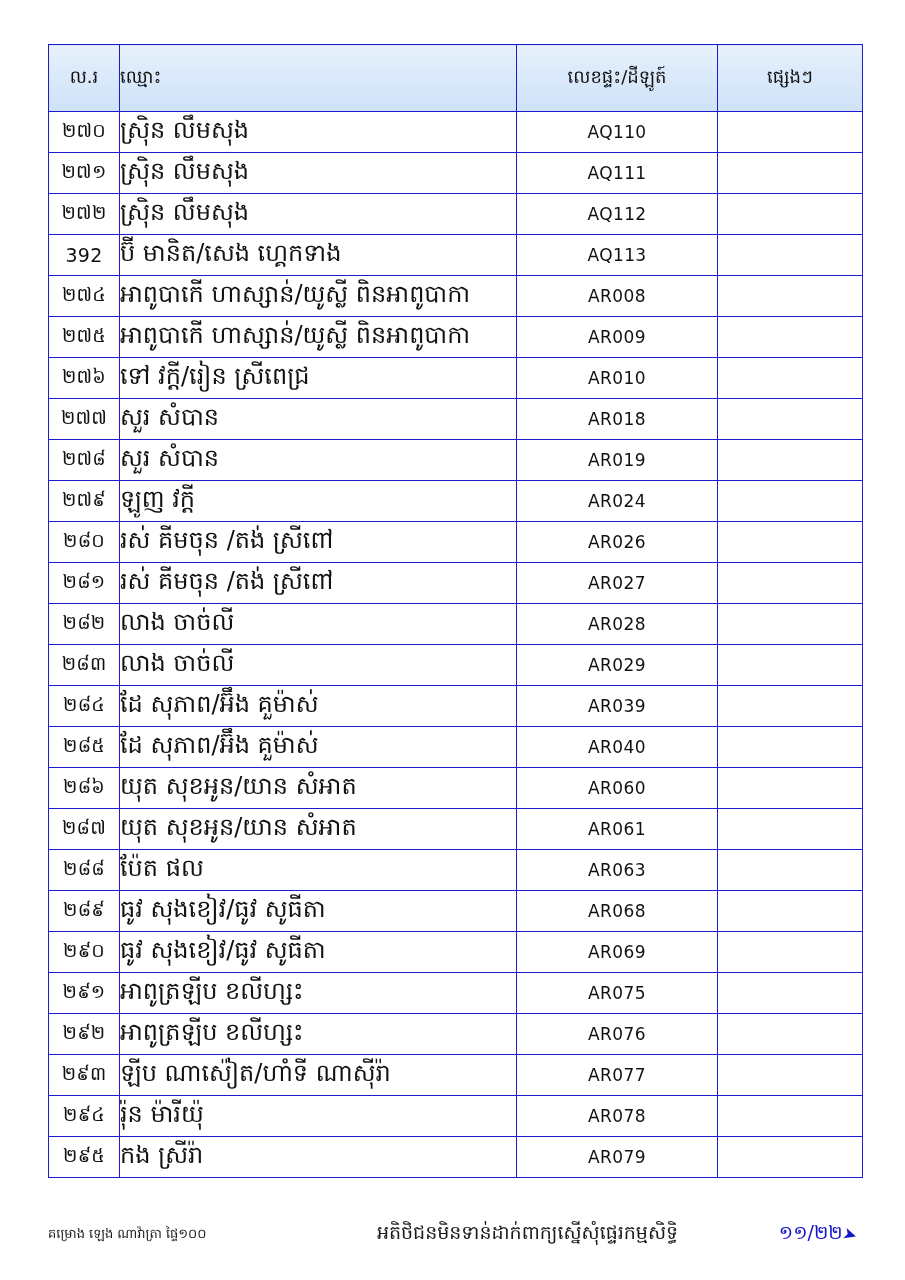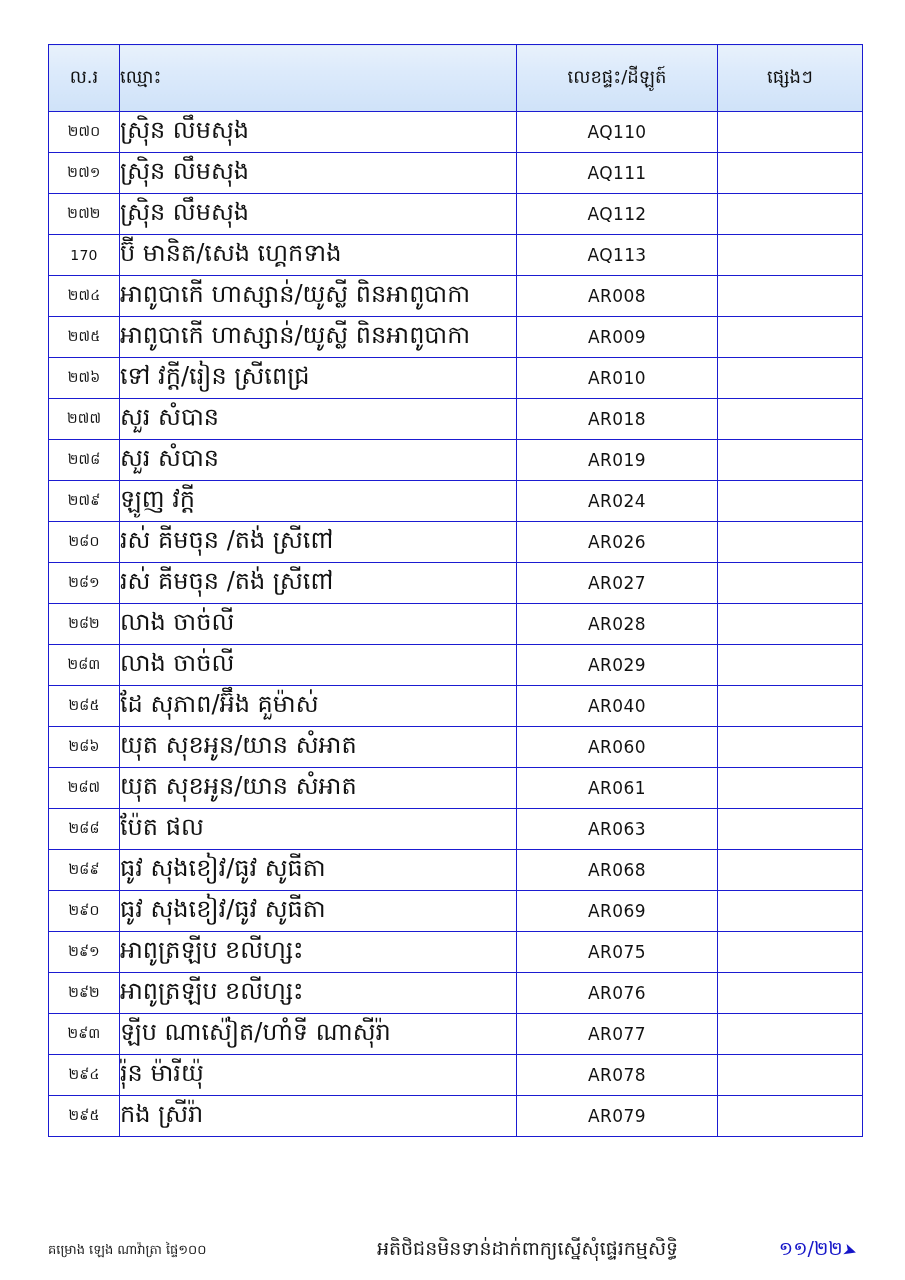--- a/index.html
+++ b/index.html
@@ -45,29 +45,29 @@
   tbody td {
     height: 40px;
     font-size: 18px;
     color: #111111;
   }
   .col-no    { width: 70px;  text-align: center; }
   .col-name  { width: 396px; text-align: left; padding-left: 14px; }
   .col-code  { width: 200px; text-align: center; }
   .col-note  { width: 144px; }
 
-  tbody td.col-no   { font-size: 14px; letter-spacing: 0.2px; }
+  tbody td.col-no   { font-size: 19px; letter-spacing: 0.2px; }
   tbody td.col-name { font-size: 24px; }
   tbody td.col-code { font-size: 17px; font-family: "DejaVu Sans", "Liberation Sans", sans-serif; letter-spacing: 0.4px; }
 
   .footer {
     position: absolute;
     left: 48px;
     right: 48px;
-    bottom: 17px;
+    bottom: 33px;
     height: 26px;
     display: flex;
     align-items: center;
     font-size: 13px;
     color: #1a1a1a;
   }
   .footer-left {
     width: 300px;
     text-align: left;
     white-space: nowrap;
@@ -122,21 +122,21 @@
           <td class="col-code">AQ111</td>
           <td class="col-note"></td>
         </tr>
         <tr>
           <td class="col-no">២៧២</td>
           <td class="col-name">ស្រ៊ិន លឹមសុង</td>
           <td class="col-code">AQ112</td>
           <td class="col-note"></td>
         </tr>
         <tr>
-          <td class="col-no">170</td>
+          <td class="col-no">392</td>
           <td class="col-name">ប៊ី មានិត/សេង ហ្គេកទាង</td>
           <td class="col-code">AQ113</td>
           <td class="col-note"></td>
         </tr>
         <tr>
           <td class="col-no">២៧៤</td>
           <td class="col-name">អាពូបាកេី ហាស្សាន់/យូស្លី ពិនអាពូបាកា</td>
           <td class="col-code">AR008</td>
           <td class="col-note"></td>
         </tr>
@@ -185,20 +185,26 @@
         <tr>
           <td class="col-no">២៨២</td>
           <td class="col-name">លាង ចាច់លី</td>
           <td class="col-code">AR028</td>
           <td class="col-note"></td>
         </tr>
         <tr>
           <td class="col-no">២៨៣</td>
           <td class="col-name">លាង ចាច់លី</td>
           <td class="col-code">AR029</td>
+          <td class="col-note"></td>
+        </tr>
+        <tr>
+          <td class="col-no">២៨៤</td>
+          <td class="col-name">ដែ សុភាព/អ៊ឹង គួម៉ាស់</td>
+          <td class="col-code">AR039</td>
           <td class="col-note"></td>
         </tr>
         <tr>
           <td class="col-no">២៨៥</td>
           <td class="col-name">ដែ សុភាព/អ៊ឹង គួម៉ាស់</td>
           <td class="col-code">AR040</td>
           <td class="col-note"></td>
         </tr>
         <tr>
           <td class="col-no">២៨៦</td>

